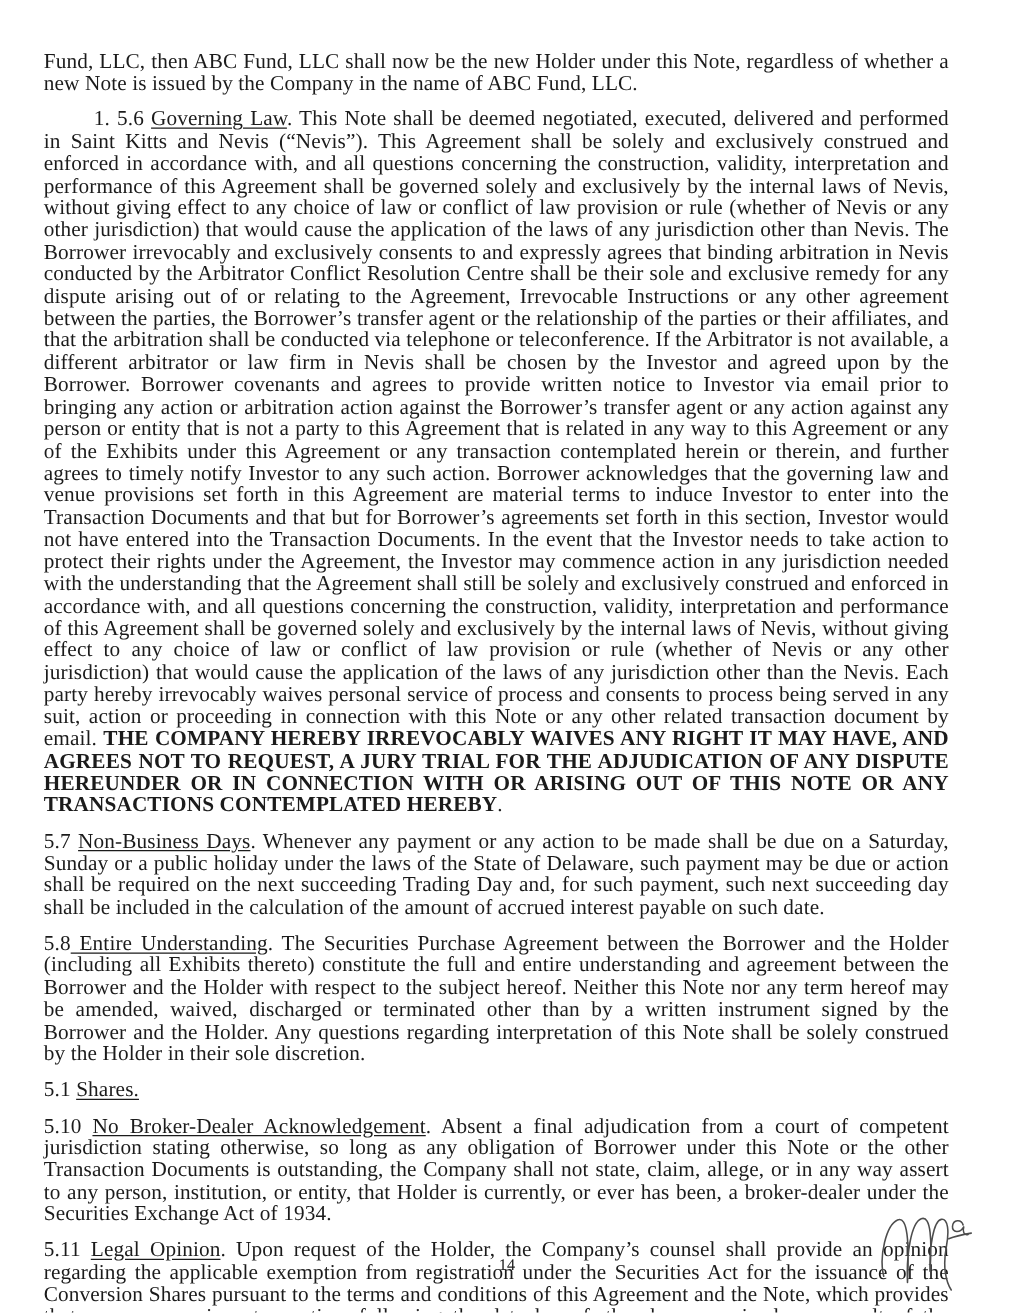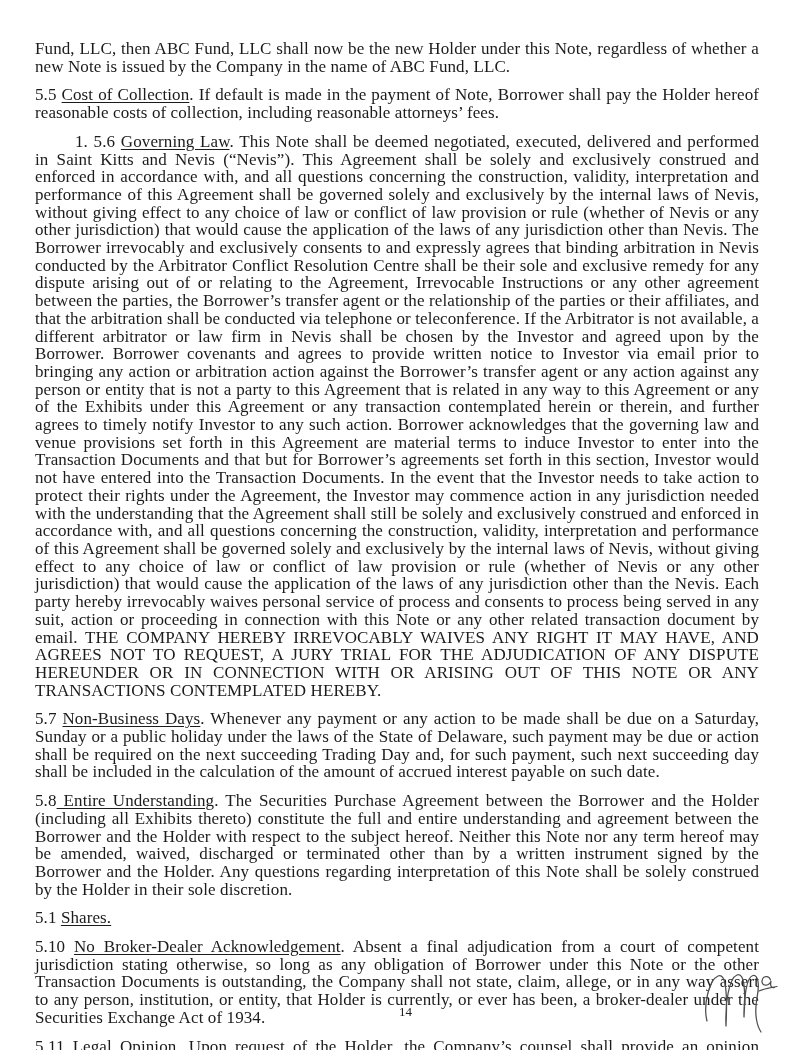--- a/index.html
+++ b/index.html
@@ -27,21 +27,21 @@
     font-size: 17px;
     line-height: 17.7px;
     letter-spacing: 0.1px;
   }
   p.para {
     margin: 0 0 11px 0;
     padding: 0;
   }
   p.para.indent { text-indent: 40px; }
   .run-u { text-decoration: underline; text-underline-offset: 2px; }
-  .run-b { font-weight: normal; }
+  .run-b { font-weight: bold; }
   .footer {
     position: absolute;
     top: 1004px;
     left: 0;
     width: 811px;
     text-align: center;
     font-size: 13px;
   }
   .initials {
     position: absolute;
@@ -59,21 +59,20 @@
     stroke-linejoin: round;
   }
 </style>
 </head>
 <body>
 
 <div class="page">
 
   <div class="content">
       <p class="para"><span>Fund, LLC, then ABC Fund, LLC shall now be the new Holder under this Note, regardless of whether a new Note is issued by the Company in the name of ABC Fund, LLC.</span></p>
-      <p class="para"><span>5.5 </span><span class="run-u">Cost of Collection</span><span>.  If default is made in the payment of Note, Borrower shall pay the Holder hereof reasonable costs of collection, including reasonable attorneys’ fees.</span></p>
       <p class="para indent"><span>1.  5.6 </span><span class="run-u">Governing Law</span><span>.  This Note shall be deemed negotiated, executed, delivered and performed in Saint Kitts and Nevis (“Nevis”). This Agreement shall be solely and exclusively construed and enforced in accordance with, and all questions concerning the construction, validity, interpretation and performance of this Agreement shall be governed solely and exclusively by the internal laws of Nevis, without giving effect to any choice of law or conflict of law provision or rule (whether of Nevis or any other jurisdiction) that would cause the application of the laws of any jurisdiction other than Nevis. The Borrower irrevocably and exclusively consents to and expressly agrees that binding arbitration in Nevis conducted by the Arbitrator Conflict Resolution Centre shall be their sole and exclusive remedy for any dispute arising out of or relating to the Agreement, Irrevocable Instructions or any other agreement between the parties, the Borrower’s transfer agent or the relationship of the parties or their affiliates, and that the arbitration shall be conducted via telephone or teleconference. If the Arbitrator is not available, a different arbitrator or law firm in Nevis shall be chosen by the Investor and agreed upon by the Borrower. Borrower covenants and agrees to provide written notice to Investor via email prior to bringing any action or arbitration action against the Borrower’s transfer agent or any action against any person or entity that is not a party to this Agreement that is related in any way to this Agreement or any of the Exhibits under this Agreement or any transaction contemplated herein or therein, and further agrees to timely notify Investor to any such action. Borrower acknowledges that the governing law and venue provisions set forth in this Agreement are material terms to induce Investor to enter into the Transaction Documents and that but for Borrower’s agreements set forth in this section, Investor would not have entered into the Transaction Documents. In the event that the Investor needs to take action to protect their rights under the Agreement, the Investor may commence action in any jurisdiction needed with the understanding that the Agreement shall still be solely and exclusively construed and enforced in accordance with, and all questions concerning the construction, validity, interpretation and performance of this Agreement shall be governed solely and exclusively by the internal laws of Nevis, without giving effect to any choice of law or conflict of law provision or rule (whether of Nevis or any other jurisdiction) that would cause the application of the laws of any jurisdiction other than the Nevis. Each party hereby irrevocably waives personal service of process and consents to process being served in any suit, action or proceeding in connection with this Note or any other related transaction document by email.  </span><span class="run-b">THE COMPANY HEREBY IRREVOCABLY WAIVES ANY RIGHT IT MAY HAVE, AND AGREES NOT TO REQUEST, A JURY TRIAL FOR THE ADJUDICATION OF ANY DISPUTE HEREUNDER OR IN CONNECTION WITH OR ARISING OUT OF THIS NOTE OR ANY TRANSACTIONS CONTEMPLATED HEREBY</span><span>.</span></p>
       <p class="para"><span>5.7 </span><span class="run-u">Non-Business Days</span><span>.  Whenever any payment or any action to be made shall be due on a Saturday, Sunday or a public holiday under the laws of the State of Delaware, such payment may be due or action shall be required on the next succeeding Trading Day and, for such payment, such next succeeding day shall be included in the calculation of the amount of accrued interest payable on such date.</span></p>
       <p class="para"><span>5.8</span><span class="run-u"> Entire Understanding</span><span>.  The Securities Purchase Agreement between the Borrower and the Holder (including all Exhibits thereto) constitute the full and entire understanding and agreement between the Borrower and the Holder with respect to the subject hereof. Neither this Note nor any term hereof may be amended, waived, discharged or terminated other than by a written instrument signed by the Borrower and the Holder. Any questions regarding interpretation of this Note shall be solely construed by the Holder in their sole discretion.</span></p>
       <p class="para"><span>5.1 </span><span class="run-u">Shares.</span></p>
       <p class="para"><span>5.10 </span><span class="run-u">No Broker-Dealer Acknowledgement</span><span>. Absent a final adjudication from a court of competent jurisdiction stating otherwise, so long as any obligation of Borrower under this Note or the other Transaction Documents is outstanding, the Company shall not state, claim, allege, or in any way assert to any person, institution, or entity, that Holder is currently, or ever has been, a broker-dealer under the Securities Exchange Act of 1934.</span></p>
       <p class="para"><span>5.11 </span><span class="run-u">Legal Opinion</span><span>. Upon request of the Holder, the Company’s counsel shall provide an opinion regarding the applicable exemption from registration under the Securities Act for the issuance of the Conversion Shares pursuant to the terms and conditions of this Agreement and the Note, which provides that upon conversion at any time following the date hereof, the shares received as a result of the conversion shall be issued unrestricted in accordance with the appropriate exemption. The Company agrees and accepts that any licensed attorney may provide an opinion regarding the applicable exemption from registration under the Securities Act for the issuance of the Conversion Shares pursuant to the terms and conditions of this Note, which provides that upon conversion at any time following the date hereof, the shares received as a result of the conversion shall be issued unrestricted in accordance with the</span></p>
     </div>
 
   <div class="footer">
     <span>14</span>

